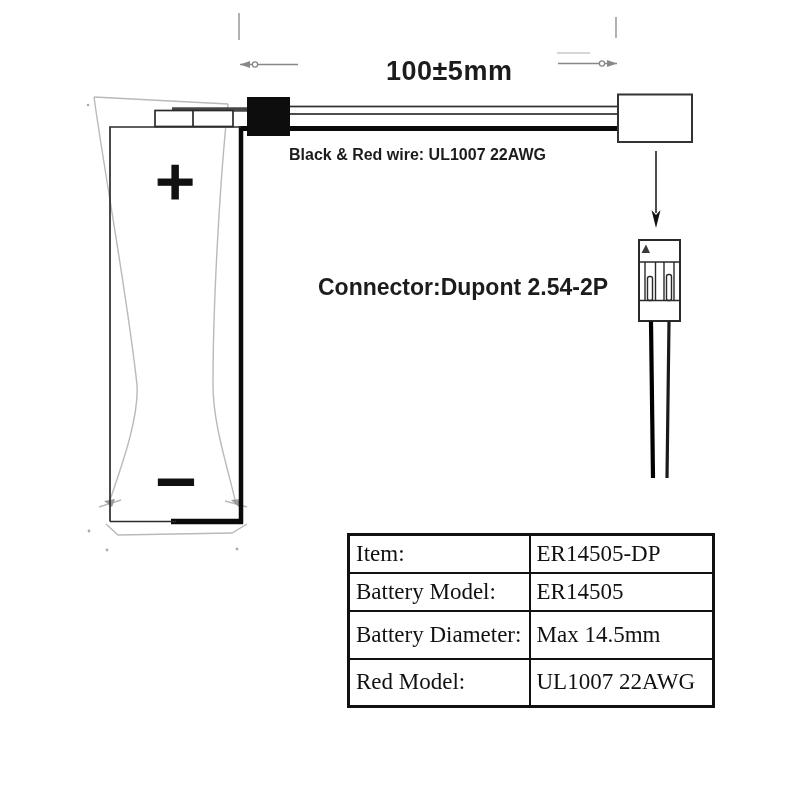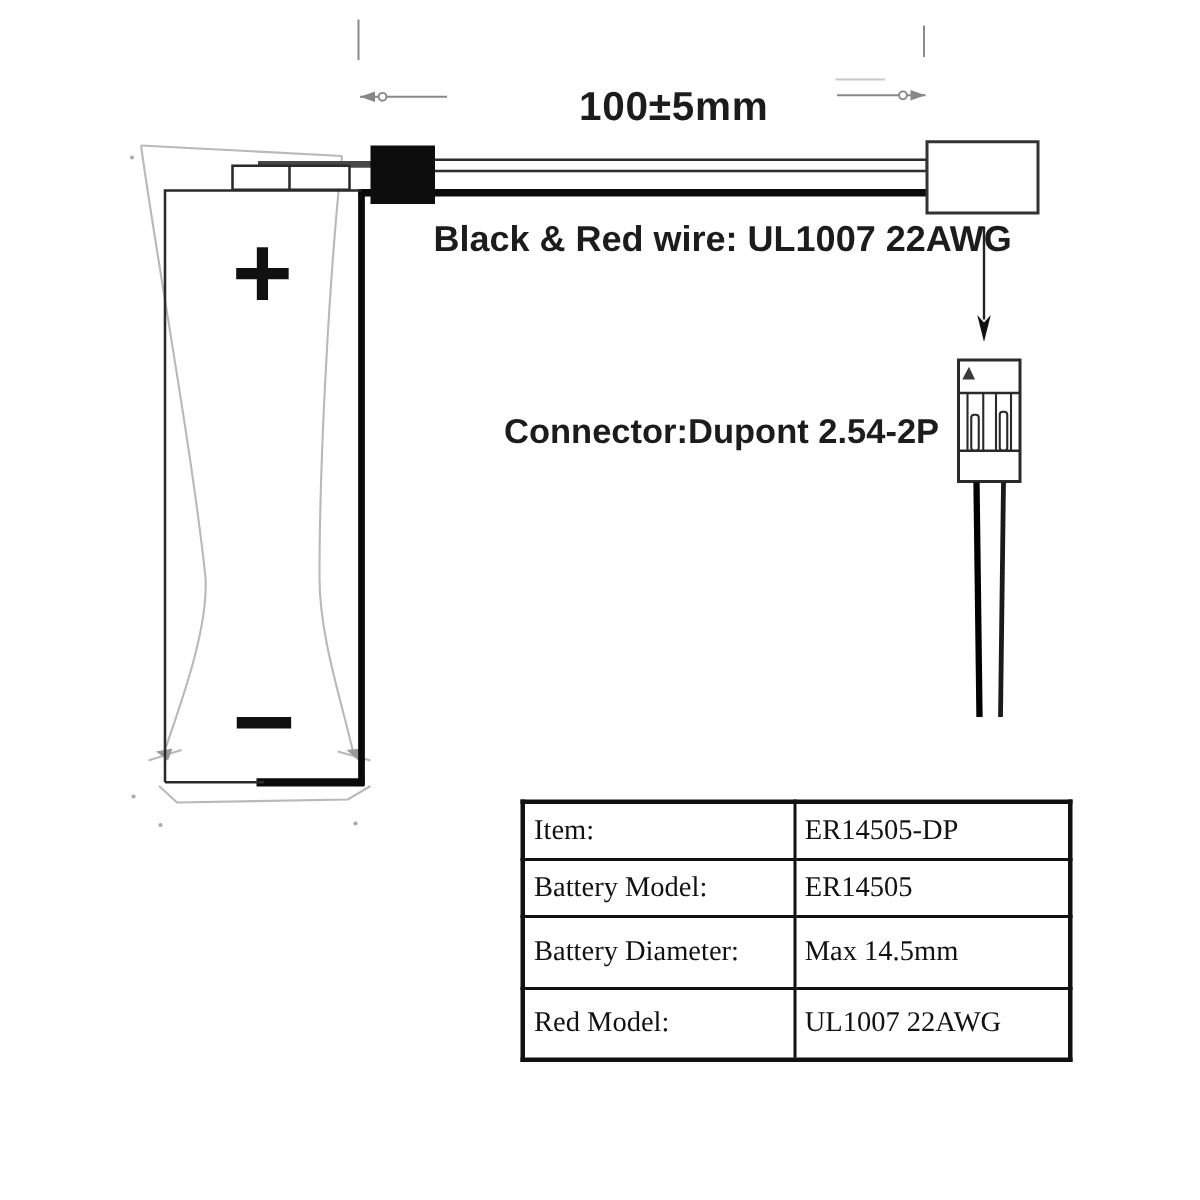--- a/index.html
+++ b/index.html
@@ -31,24 +31,24 @@
   }
   .dim-label {
     left: 386px;
     top: 56px;
     font-size: 27px;
     letter-spacing: 0.5px;
   }
   .wire-label {
     left: 289px;
     top: 146px;
-    font-size: 24px;
+    font-size: 16px;
   }
   .conn-label {
-    left: 336px;
+    left: 318px;
     top: 274px;
     font-size: 23px;
   }
   .terminal-symbol {
     position: absolute;
     font-family: "DejaVu Sans", sans-serif;
     font-weight: bold;
     color: #111;
     text-align: center;
     -webkit-text-stroke: 1.2px #111;
@@ -70,21 +70,21 @@
     font-size: 56px;
   }
   table.spec-table {
     position: absolute;
     left: 347px;
     top: 533px;
     width: 365px;
     border-collapse: collapse;
     table-layout: fixed;
     font-family: "Liberation Serif", serif;
-    font-size: 19px;
+    font-size: 23px;
     color: #111;
     background: #fff;
     border: 3px solid #111;
     padding-left: 28px;
   }
   table.spec-table td {
     border: 2px solid #111;
     padding: 0 4px 0 6px;
     vertical-align: middle;
     white-space: nowrap;

